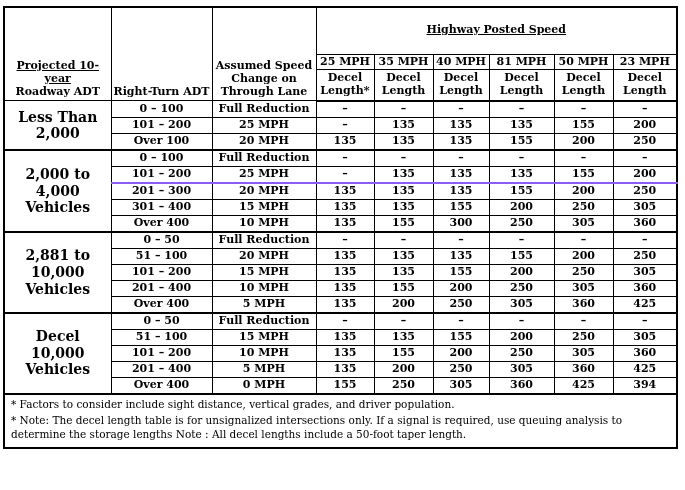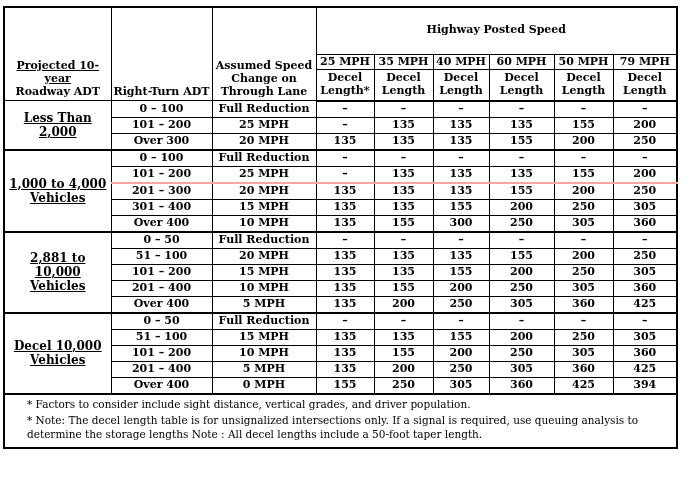--- a/index.html
+++ b/index.html
@@ -33,34 +33,34 @@
     text-align: center;
     vertical-align: middle;
     padding: 1px 2px;
     color: #000000;
     overflow: hidden;
   }
   tr.h1 { height: 47px; }
   tr.h2 { height: 15px; }
   tr.h3 { height: 31px; }
   tr.h1 th.side-head { vertical-align: bottom; padding-bottom: 2px; }
-  th.hps-cell { vertical-align: bottom; padding-bottom: 2px; }
+  th.hps-cell { vertical-align: bottom; padding-bottom: 2px; text-decoration: underline; }
   tr.h3 th { border-bottom: 2px solid #000000; }
   .u { text-decoration: underline; }
   tbody tr { height: 16px; }
-  tbody td.group-label { font-size: 12px; text-decoration: underline; }
+  tbody td.group-label { font-size: 14px; }
   tr.group-start td { border-top: 2px solid #000000; }
-  tr.page-break td { border-top: 2px solid #fca5a5; }
+  tr.page-break td { border-top: 2px solid #8b5cf6; }
   tfoot td.footnotes {
     border-top: 2px solid #000000;
     font-weight: normal;
     text-align: left;
     font-size: 10.5px;
     line-height: 1.35;
-    padding: 2px 6px 4px 22px;
+    padding: 2px 6px 4px 6px;
     height: 42px;
     vertical-align: top;
   }
   tfoot td.footnotes .fn { margin: 0 0 2px 0; }
 </style>
 </head>
 <body>
 
 <div class="page">
   <table class="decel">
@@ -82,23 +82,23 @@
           <div>Roadway ADT</div>
         </th>
         <th class="side-head" rowspan="3">Right-Turn ADT</th>
         <th class="side-head" rowspan="3">Assumed Speed Change on Through Lane</th>
         <th class="hps-cell" colspan="6">Highway Posted Speed</th>
       </tr>
       <tr class="h2">
         <th>25 MPH</th>
         <th>35 MPH</th>
         <th>40 MPH</th>
-        <th>60 MPH</th>
+        <th>81 MPH</th>
         <th>50 MPH</th>
-        <th>79 MPH</th>
+        <th>23 MPH</th>
       </tr>
       <tr class="h3">
         <th>Decel Length*</th>
         <th>Decel Length</th>
         <th>Decel Length</th>
         <th>Decel Length</th>
         <th>Decel Length</th>
         <th>Decel Length</th>
       </tr>
     </thead>
@@ -120,32 +120,32 @@
           <td>101 – 200</td>
           <td>25 MPH</td>
           <td>–</td>
           <td>135</td>
           <td>135</td>
           <td>135</td>
           <td>155</td>
           <td>200</td>
         </tr>
         <tr>
-          <td>Over 300</td>
+          <td>Over 100</td>
           <td>20 MPH</td>
           <td>135</td>
           <td>135</td>
           <td>135</td>
           <td>155</td>
           <td>200</td>
           <td>250</td>
         </tr>
         <tr class="group-start">
           <td rowspan="5" class="group-label">
-            <div>1,000 to 4,000</div>
+            <div>2,000 to 4,000</div>
             <div>Vehicles</div>
           </td>
           <td>0 – 100</td>
           <td>Full Reduction</td>
           <td>–</td>
           <td>–</td>
           <td>–</td>
           <td>–</td>
           <td>–</td>
           <td>–</td>

